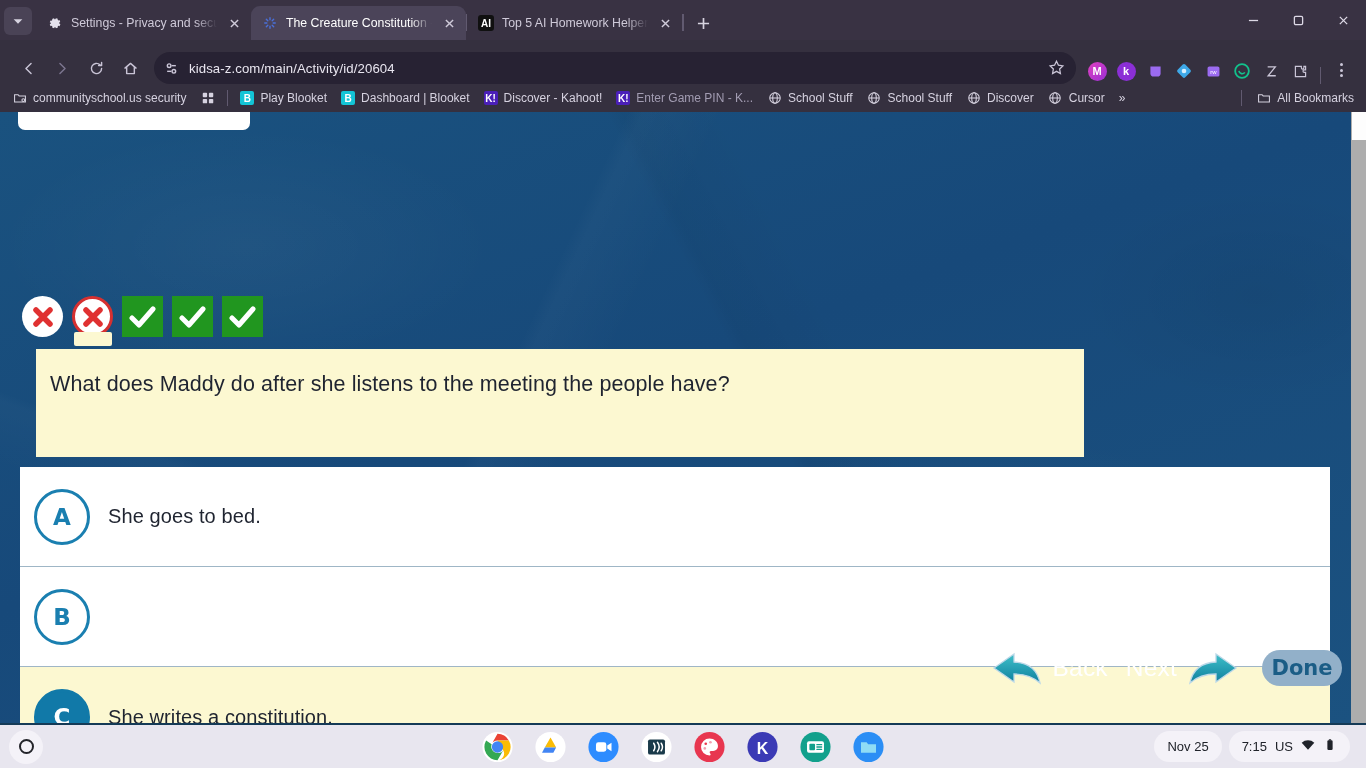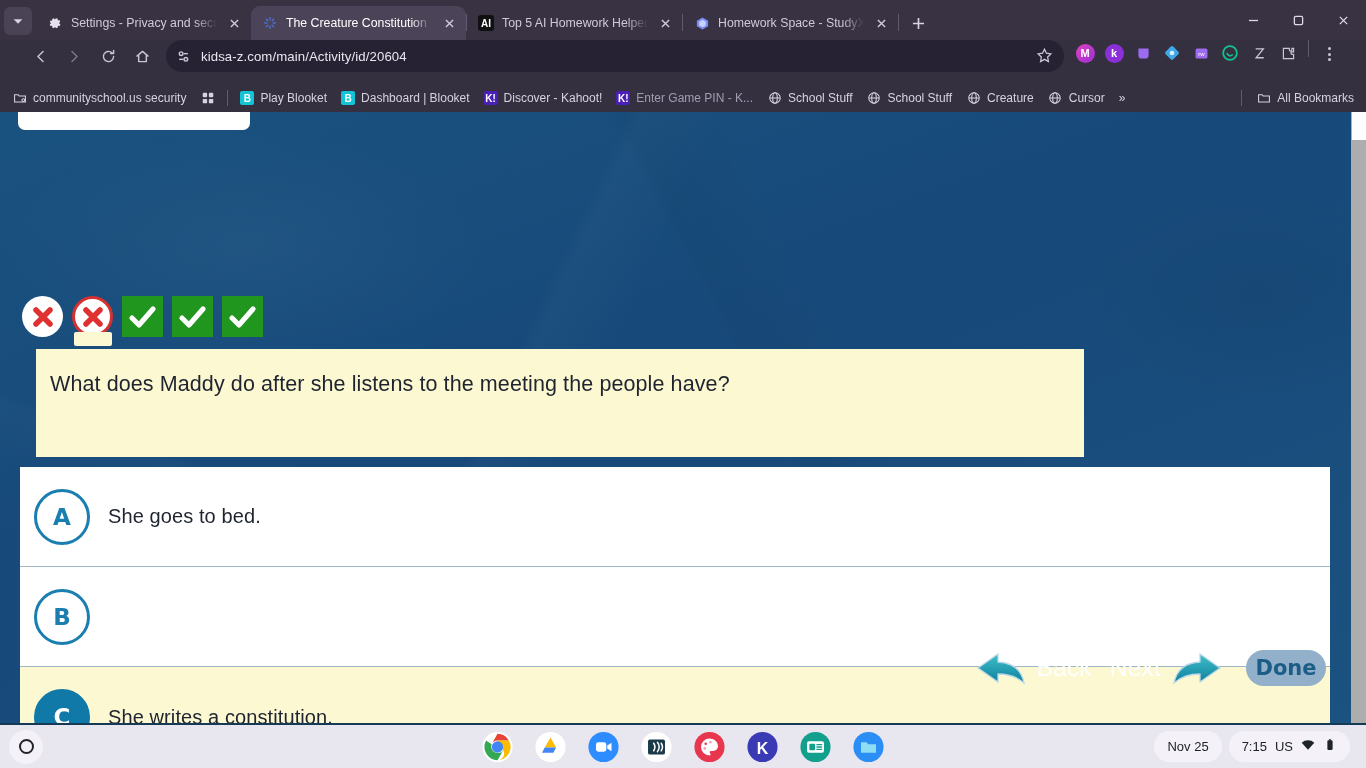--- a/index.html
+++ b/index.html
@@ -64,21 +64,21 @@
   }
   .winbtn {
     width: 45px; height: 40px; display: flex; align-items: center; justify-content: center;
     cursor: pointer;
   }
   .winbtn svg { width: 11px; height: 11px; stroke: #ddd9e6; fill: none; stroke-width: 1.4; }
 
   
   .toolbar {
     height: 44px; background: #35303f;
-    display: flex; align-items: flex-start; padding: 0 24px; gap: 2px;
+    display: flex; align-items: flex-end; padding: 0 12px; gap: 2px;
   }
   .navbtn {
     width: 32px; height: 32px; border-radius: 50%;
     display: flex; align-items: center; justify-content: center; cursor: pointer; flex: 0 0 auto;
   }
   .navbtn svg { width: 17px; height: 17px; stroke: #c9c4d6; fill: none; stroke-width: 1.7;
                 stroke-linecap: round; stroke-linejoin: round; }
   .navbtn.disabled svg { stroke: #7d7690; }
   .omnibox {
     flex: 1 1 auto; height: 32px; margin: 0 6px; background: #272233;
@@ -187,21 +187,21 @@
     display: flex; align-items: center; justify-content: center;
     font-size: 23px; font-weight: 700; color: #1a7fb0;
     border: 3px solid #1a7fb0; background: transparent;
     font-family: "DejaVu Sans", sans-serif;
   }
   .answer.selected .letter { background: #1179a8; border-color: #1179a8; color: #ffffff; }
   .atext { font-size: 20px; color: #1f2430; letter-spacing: .1px; }
 
   
   .bottomnav {
-    position: absolute; right: 40px; bottom: 36px; display: flex;
+    position: absolute; right: 24px; bottom: 36px; display: flex;
     align-items: center; gap: 0px; z-index: 4;
   }
   .navarrow { width: 52px; height: 38px; cursor: pointer; }
   .navarrow svg { width: 52px; height: 38px; }
   .navlabel { color: #ffffff; font-size: 24.5px; padding: 0 9px; cursor: pointer; letter-spacing: .2px; }
   .donebtn {
     margin-left: 24px; width: 80px; height: 36px; border-radius: 18px;
     background: #92b0c9; color: #1b5d86; font-size: 21px; font-weight: 700;
     display: flex; align-items: center; justify-content: center; cursor: pointer;
     font-family: "DejaVu Sans", sans-serif;
@@ -292,34 +292,20 @@
       <span class="title">Top 5 AI Homework Helpers to</span>
       <span class="tabclose">
         <svg viewBox="0 0 10 10">
             <path d="M1 1l8 8M9 1l-8 8"></path>
           </svg>
       </span>
     </div>
 
     <div class="tabsep"></div>
 
-    <div class="tab">
-      <span class="favicon">
-        <svg viewBox="0 0 16 16" width="15" height="15">
-          <polygon points="8,1.5 14,5 14,11 8,14.5 2,11 2,5" fill="#7b8cf5"></polygon>
-          <polygon points="8,4 11.5,6 11.5,10 8,12 4.5,10 4.5,6" fill="#c9d2ff"></polygon>
-        </svg>
-      </span>
-      <span class="title">Homework Space - StudyX</span>
-      <span class="tabclose">
-        <svg viewBox="0 0 10 10">
-            <path d="M1 1l8 8M9 1l-8 8"></path>
-          </svg>
-      </span>
-    </div>
 
     <div class="tabsep"></div>
 
     <div class="newtab">
       <svg viewBox="0 0 14 14">
           <path d="M7 1v12M1 7h12"></path>
         </svg>
     </div>
 
     <div class="winctrls">
@@ -488,21 +474,21 @@
       <span>School Stuff</span>
     </div>
     <div class="bm">
       <span class="bmico">
         <svg class="globe" viewBox="0 0 16 16" fill="none" stroke="#d6d2e0" stroke-width="1.2">
           <circle cx="8" cy="8" r="6"></circle>
             <ellipse cx="8" cy="8" rx="2.6" ry="6"></ellipse>
             <path d="M2.2 8h11.6"></path>
         </svg>
       </span>
-      <span>Creature</span>
+      <span>Discover</span>
     </div>
     <div class="bm">
       <span class="bmico">
         <svg class="globe" viewBox="0 0 16 16" fill="none" stroke="#d6d2e0" stroke-width="1.2">
           <circle cx="8" cy="8" r="6"></circle>
             <ellipse cx="8" cy="8" rx="2.6" ry="6"></ellipse>
             <path d="M2.2 8h11.6"></path>
         </svg>
       </span>
       <span>Cursor</span>

